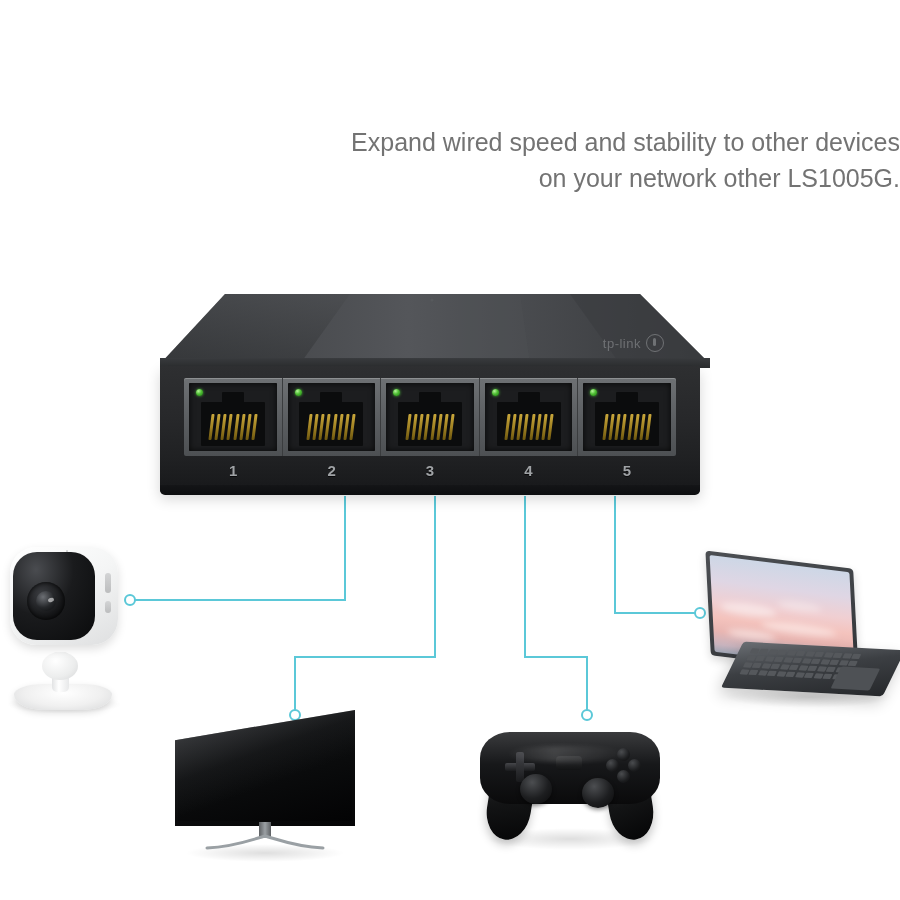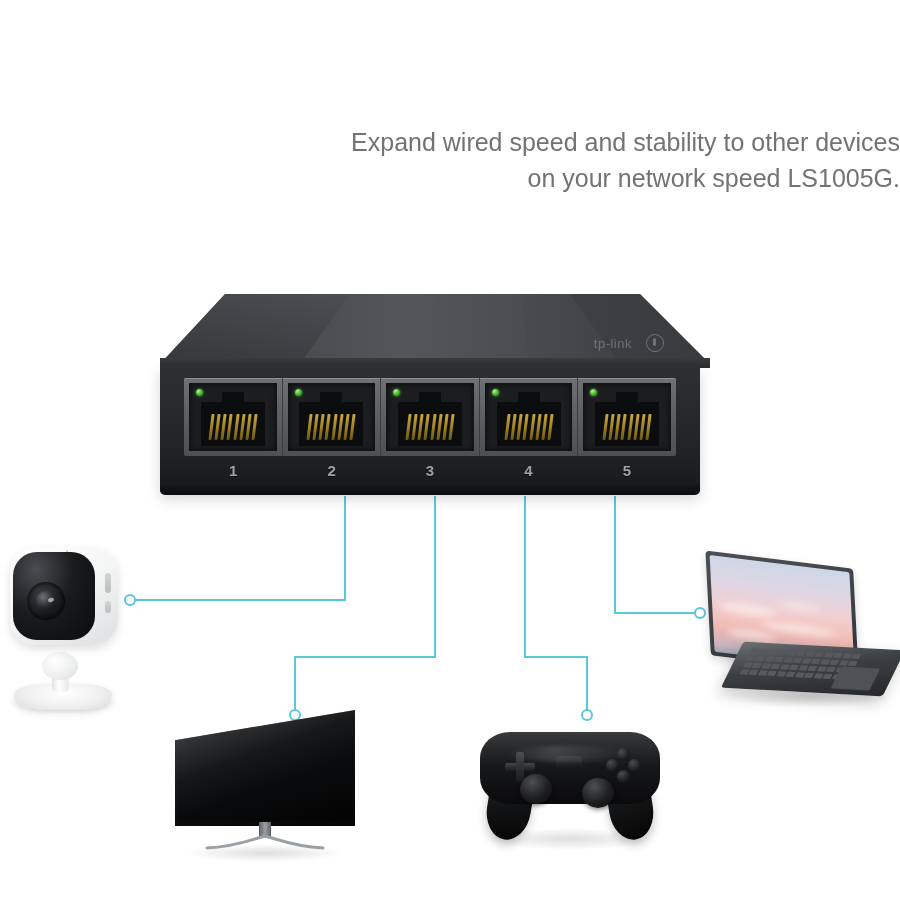--- a/index.html
+++ b/index.html
@@ -92,21 +92,21 @@
   }
   .port-num{
     position:absolute;top:96px;width:100%;text-align:center;
     font-size:15px;font-weight:600;color:#9fa2a5;
     text-shadow:0 1px 0 rgba(0,0,0,.7);
   }
   .tp-logo{
     position:absolute;right:46px;top:46px;
     font-size:13px;letter-spacing:.5px;
     color:rgba(190,192,195,.38);
-    display:flex;align-items:center;gap:14px;
+    display:flex;align-items:center;gap:5px;
   }
   .tp-mark{
     width:16px;height:16px;border-radius:50%;
     border:1.5px solid rgba(190,192,195,.40);
     display:inline-block;position:relative;
   }
   .tp-mark::after{
     content:"";position:absolute;left:5.5px;top:2.5px;
     width:3px;height:8px;border-radius:2px;
     background:rgba(190,192,195,.40);
@@ -307,21 +307,21 @@
     background:radial-gradient(ellipse at 50% 50%,rgba(0,0,0,.13) 0%,rgba(0,0,0,0) 70%);
   }
 </style>
 </head>
 <body>
 
 <div id="stage">
 
   <div class="subline">
     <span>Expand wired speed and stability to other devices</span>
-    <span>on your network speed LS1005G.</span>
+    <span>on your network other LS1005G.</span>
   </div>
 
   <svg id="wires" viewBox="0 0 900 900" xmlns="http://www.w3.org/2000/svg">
     <g id="wire-paths" fill="none" stroke="#5BC8D8" stroke-width="2" stroke-linecap="square">
         <path d="M 345 497 L 345 600 L 130 600"></path>
         <path d="M 435 497 L 435 657 L 295 657 L 295 715"></path>
         <path d="M 525 497 L 525 657 L 587 657 L 587 715"></path>
         <path d="M 615 497 L 615 613 L 700 613"></path>
       </g>
     <g id="wire-endpoints">

